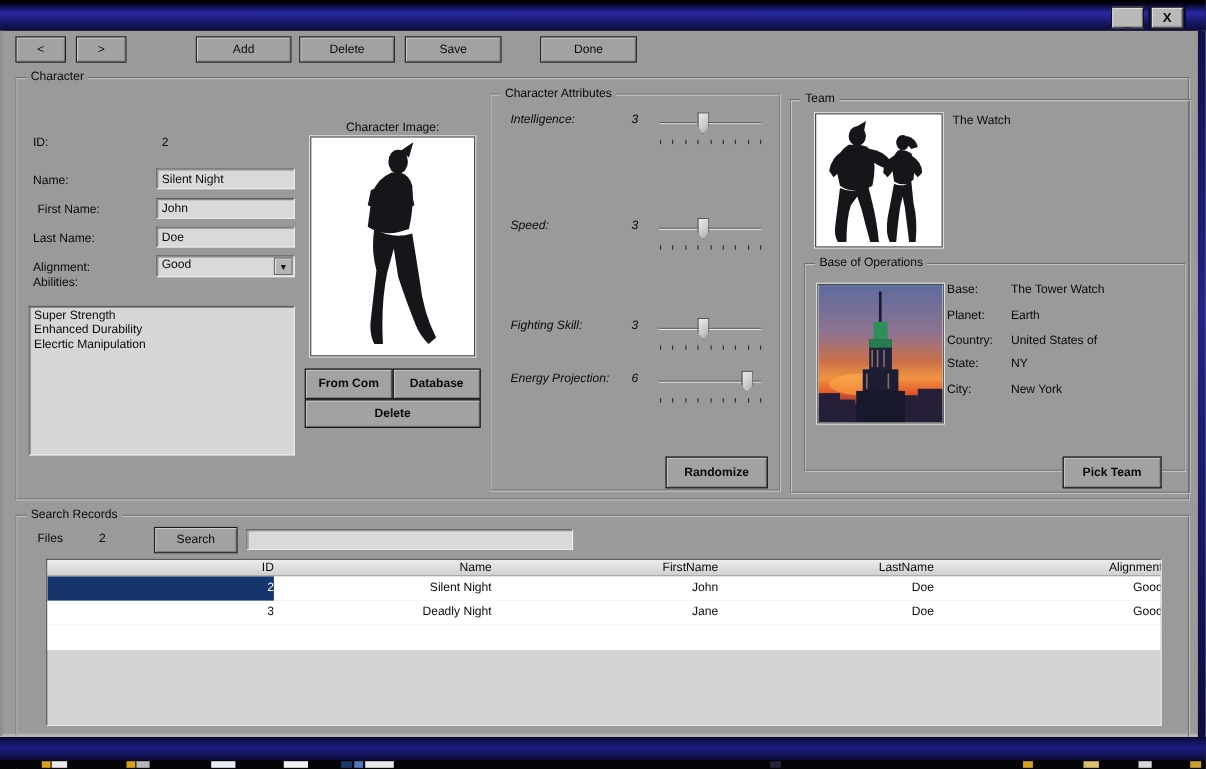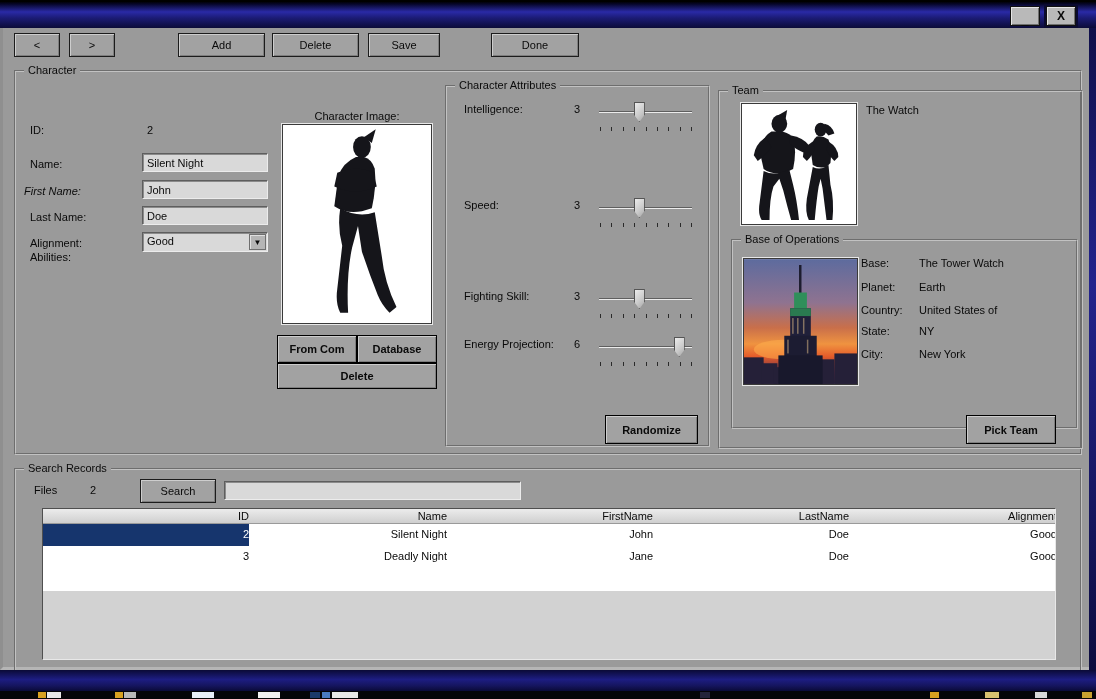--- a/index.html
+++ b/index.html
@@ -46,21 +46,21 @@
   
   .listbox { position:absolute; background:#d6d6d6; border:1px solid;
     border-color:#4f4f4f #eee #eee #4f4f4f; box-shadow:inset 1px 1px 0 #8b8b8b; padding:2px 4px; overflow:hidden; }
   .listbox div { line-height:13px; }
 
   
   .imgbox { position:absolute; background:#fff; border:1px solid #3a3a3a; box-shadow:0 0 0 1px #e8e8e8; overflow:hidden; }
   .imgbox svg { display:block; width:100%; height:100%; }
 
   
-  .attr-row { position:absolute; left:0; width:100%; height:44px; }
+  .attr-row { position:absolute; left:0; width:100%; height:44px;font-style:italic; }
   .attr-row .a-lbl { position:absolute; left:17px; top:2px; }
   .attr-row .a-val { position:absolute; left:127px; top:2px; }
   .slider { position:absolute; left:152px; top:0; width:93px; height:34px; cursor:pointer; }
   .slider .track { position:absolute; left:0; right:0; top:10px; height:2px; background:#5f5f5f; border-bottom:1px solid #ececec; }
   .slider .thumb { position:absolute; top:1px; width:11px; height:20px; margin-left:-5px;
     background:linear-gradient(135deg,#ececec, #c9c9c9 60%, #a8a8a8); border:1px solid #555;
     clip-path:polygon(0 0,100% 0,100% 62%,50% 100%,0 62%); }
   .slider .ticks { position:absolute; left:1px; right:1px; top:26px; height:5px; }
   .slider .ticks i { position:absolute; top:0; width:1px; height:4px; background:#2a2a2a; }
 
@@ -95,45 +95,50 @@
     <div class="cap-btn cap-close">X</div>
   </div>
 
   <div class="winbody"></div>
   <div class="edge-strip"></div>
 
   <button class="btn" style="left:14px;top:33px;width:46px;height:24px;">&lt;</button>
   <button class="btn" style="left:69px;top:33px;width:46px;height:24px;">&gt;</button>
   <button class="btn" style="left:178px;top:33px;width:87px;height:24px;">Add</button>
   <button class="btn" style="left:272px;top:33px;width:87px;height:24px;">Delete</button>
-  <button class="btn" style="left:368px;top:33px;width:72px;height:24px;">Save</button>
+  <button class="btn" style="left:368px;top:33px;width:88px;height:24px;">Save</button>
   <button class="btn" style="left:491px;top:33px;width:88px;height:24px;">Done</button>
 
   <div class="groupbox" style="left:14px;top:70px;width:1068px;height:385px;">
     <span class="gb-legend">Character</span>
 
     <span class="lbl" style="left:14px;top:52px;">ID:</span>
     <span class="lbl" style="left:131px;top:52px;">2</span>
 
     <span class="lbl" style="left:14px;top:86px;">Name:</span>
     <input class="field" style="left: 126px; top: 81px; width: 126px; height: 19px;" value="Silent Night">
 
-    <span class="lbl" style="left:8px;top:113px;font-style:italic;">First Name:</span>
+    <span class="lbl" style="left:18px;top:113px;">First Name:</span>
     <input class="field" style="left: 126px; top: 108px; width: 126px; height: 19px;" value="John">
 
     <span class="lbl" style="left:14px;top:139px;">Last Name:</span>
     <input class="field" style="left: 126px; top: 134px; width: 126px; height: 19px;" value="Doe">
 
     <span class="lbl" style="left:14px;top:165px;">Alignment:</span>
     <div class="combo" style="left:126px;top:160px;width:126px;height:20px;">
       <span class="val">Good</span>
       <span class="drop">▼</span>
     </div>
 
     <span class="lbl" style="left:14px;top:179px;">Abilities:</span>
+    <div class="listbox" style="left:10px;top:206px;width:242px;height:136px;">
+      <div>Super Strength</div>
+      <div>Enhanced Durability</div>
+      <div>Elecrtic Manipulation</div>
+    </div>
 
     <span class="lbl" style="left:266px;top:38px;width:150px;text-align:center;">Character Image:</span>
     <div class="imgbox" style="left:266px;top:52px;width:150px;height:200px;">
       <svg viewBox="0 0 150 200">
         <g fill="#15151a">
           <polygon points="82,12 94,4 90,18"></polygon>
           <ellipse cx="80" cy="22" rx="9" ry="11"></ellipse>
           <path d="M74 32 Q60 38 56 52 L52 82 Q64 90 80 87 L90 84 Q95 62 93 44 Q90 34 82 32 Z"></path>
           <path d="M55 48 Q75 40 92 48 L95 62 Q74 72 52 62 Z"></path>
           <path d="M58 84 Q55 104 60 122 L55 166 Q53 180 58 190 L66 190 Q64 152 70 124 L76 102 L80 128 Q88 152 96 172 Q100 182 108 190 L115 184 Q103 160 100 132 L93 88 Q76 94 58 84 Z"></path>

